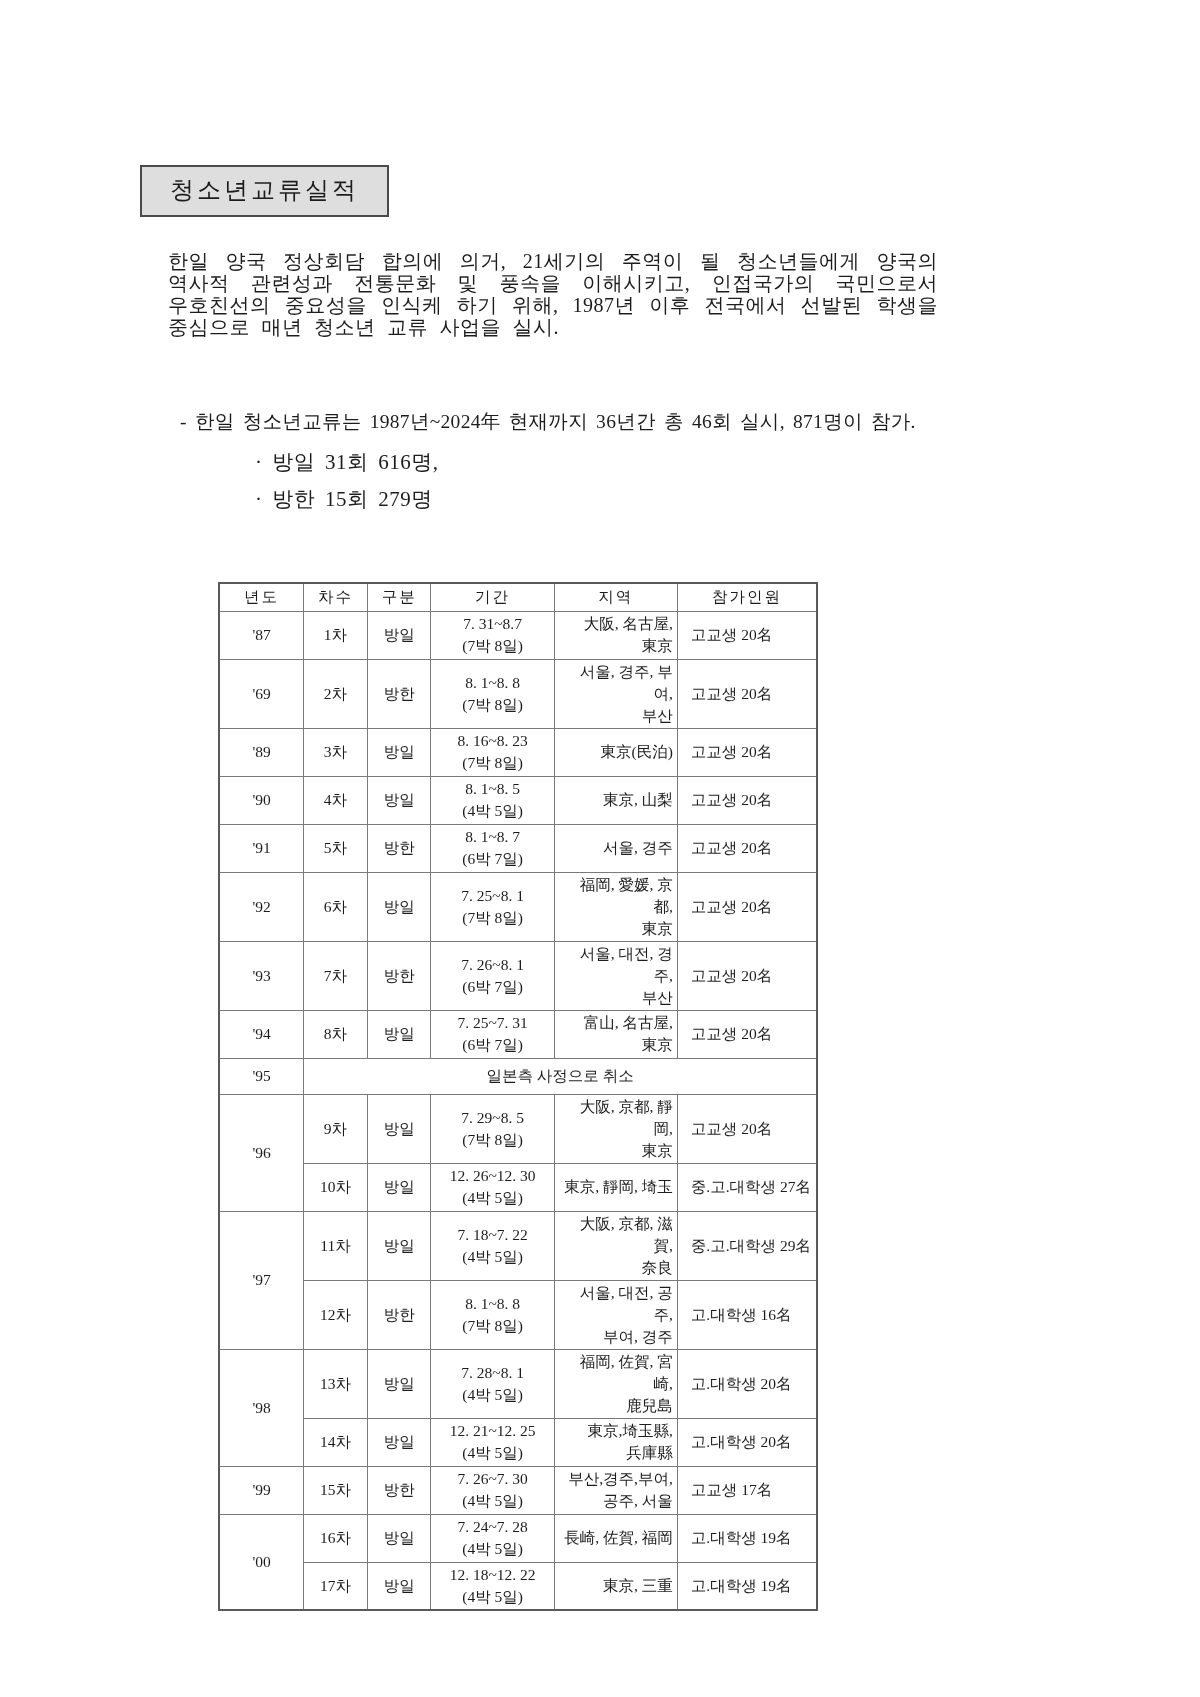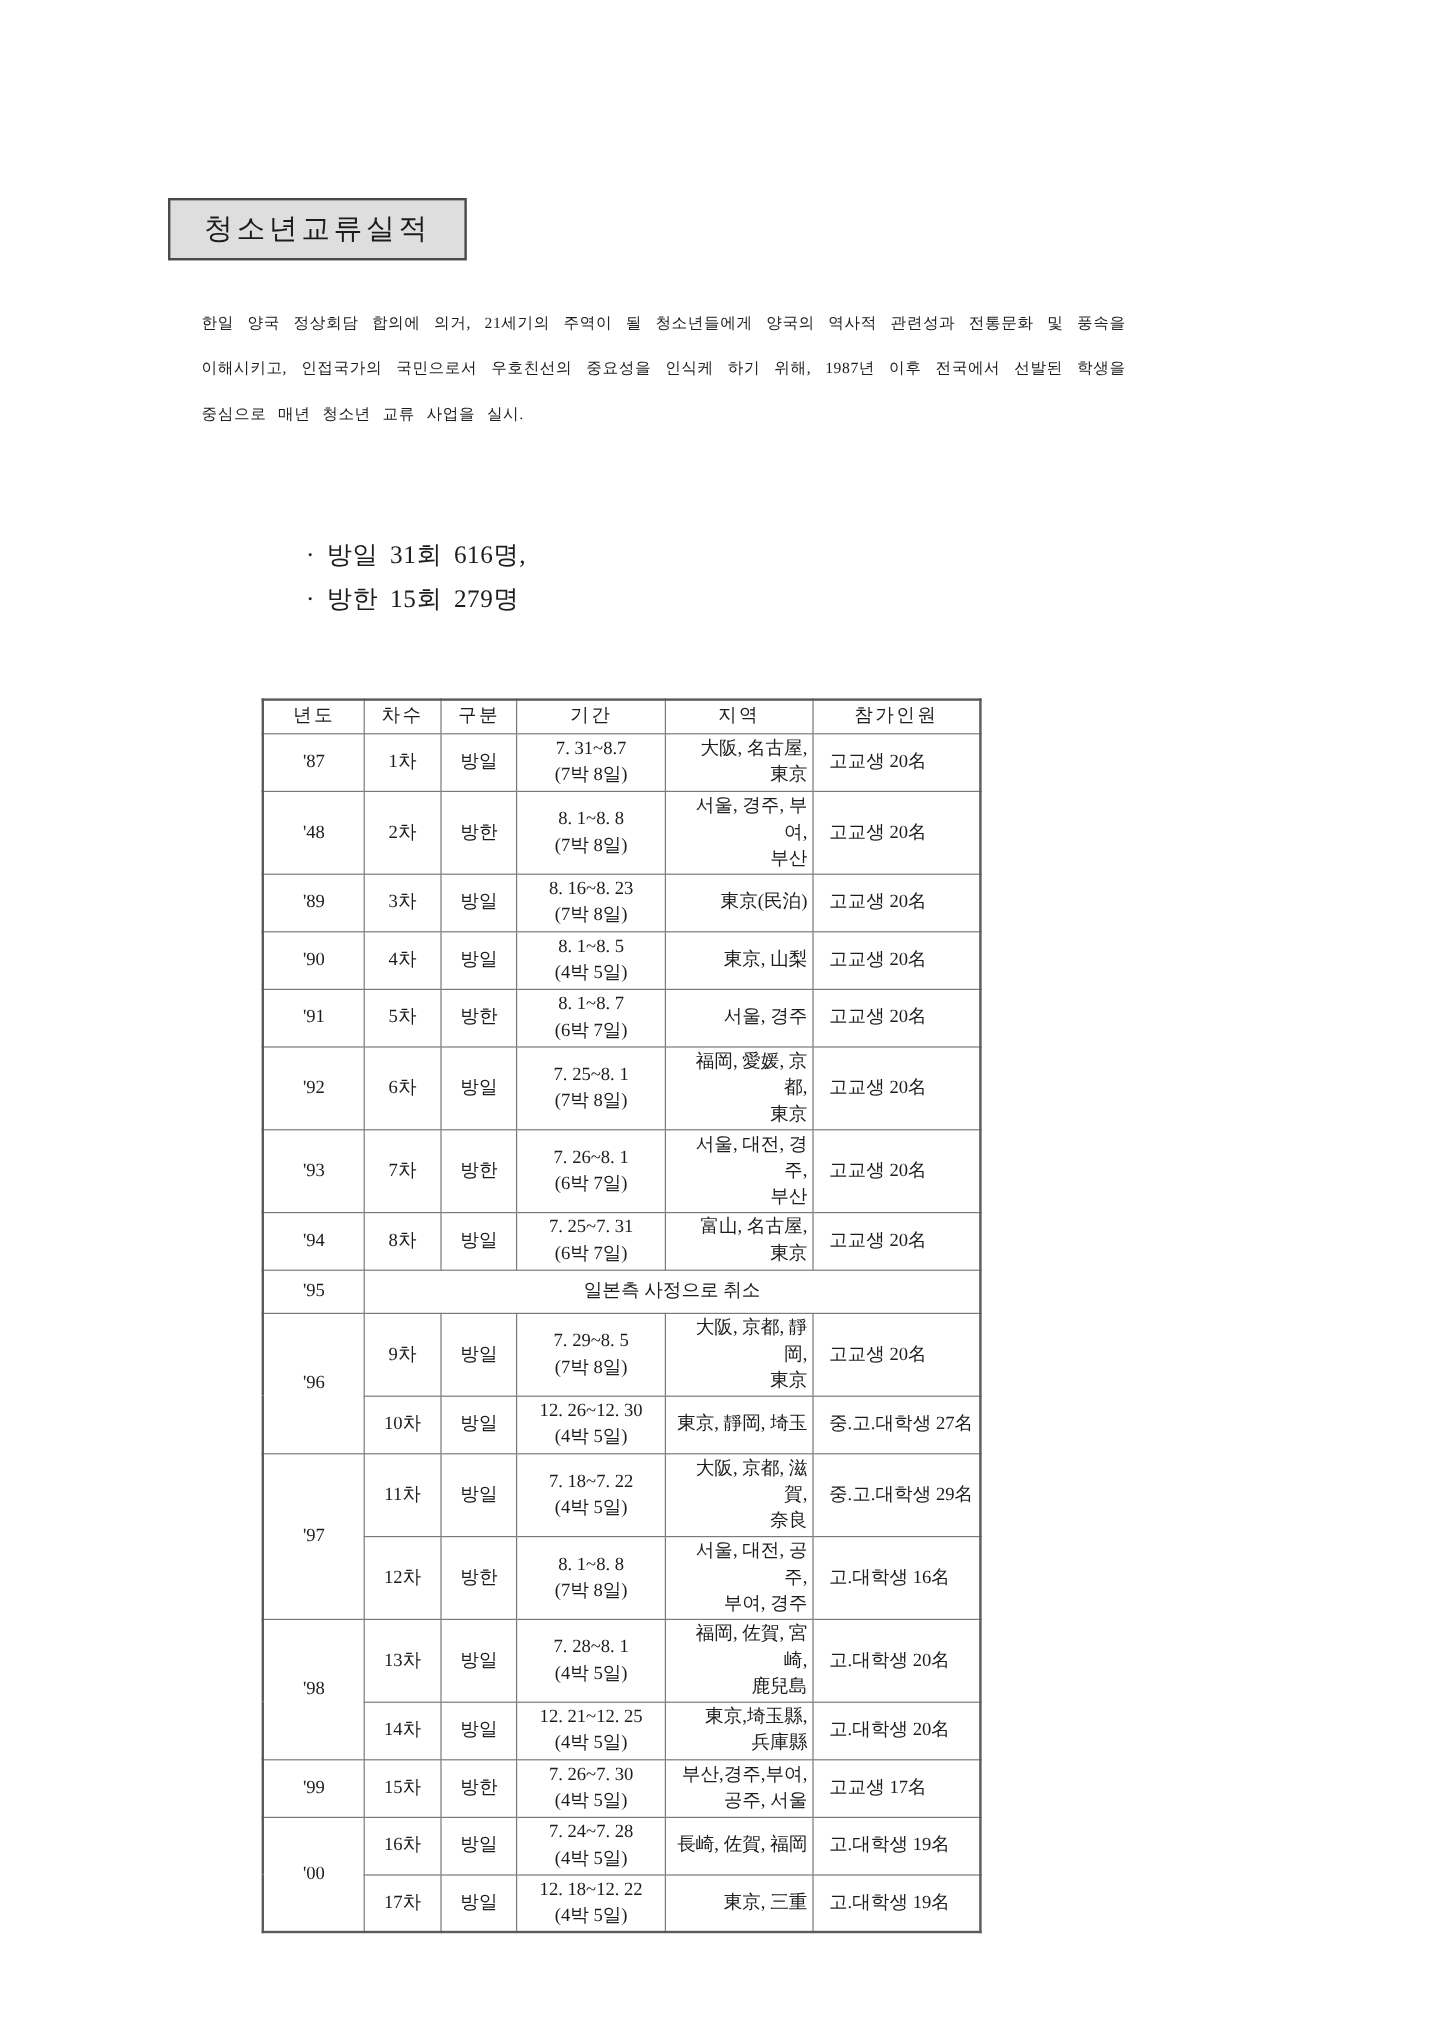--- a/index.html
+++ b/index.html
@@ -16,21 +16,21 @@
   .title-box {
     position:absolute; left:140px; top:165px;
     background:#dedede;
     border:2px solid #4a4a4a;
     padding:7px 28px 9px 28px;
     font-size:24px; letter-spacing:3px;text-align:right;
   }
 
   .intro {
     position:absolute; left:168px; top:250px; width:770px;
-    font-size:13px; line-height:38px;
+    font-size:20px; line-height:22px;
     text-align:justify; text-justify:inter-word;
     letter-spacing:0.5px; word-spacing:6px; word-break:keep-all;
   }
 
   .summary-line {
     position:absolute; left:180px; top:408px; width:790px;
     font-size:19.5px; letter-spacing:0.3px; word-spacing:3px;
     white-space:nowrap;
   }
 
@@ -60,20 +60,21 @@
 </style>
 </head>
 <body>
 
 <div class="page">
 
   <div class="title-box">청소년교류실적</div>
 
   <p class="intro">한일 양국 정상회담 합의에 의거, 21세기의 주역이 될 청소년들에게 양국의 역사적 관련성과 전통문화 및 풍속을 이해시키고, 인접국가의 국민으로서 우호친선의 중요성을 인식케 하기 위해, 1987년 이후 전국에서 선발된 학생을 중심으로 매년 청소년 교류 사업을 실시.</p>
 
+  <div class="summary-line">- 한일 청소년교류는 1987년~2024年 현재까지 36년간 총 46회 실시, 871명이 참가.</div>
 
   <div class="bullet bullet-1">· 방일 31회 616명,</div>
 
   <div class="bullet bullet-2">· 방한 15회 279명</div>
 
   <table class="exchange">
     <colgroup>
       <col style="width:102px">
       <col style="width:75px">
       <col style="width:75px">
@@ -96,21 +97,21 @@
           <td>'87</td>
           <td>1차</td>
           <td>방일</td>
           <td>7. 31~8.7
 (7박 8일)</td>
           <td class="left">大阪, 名古屋,
 東京</td>
           <td class="participants">고교생 20名</td>
         </tr>
         <tr>
-          <td>'48</td>
+          <td>'69</td>
           <td>2차</td>
           <td>방한</td>
           <td>8. 1~8. 8
 (7박 8일)</td>
           <td class="left">서울, 경주, 부여,
 부산</td>
           <td class="participants">고교생 20名</td>
         </tr>
         <tr>
           <td>'89</td>

